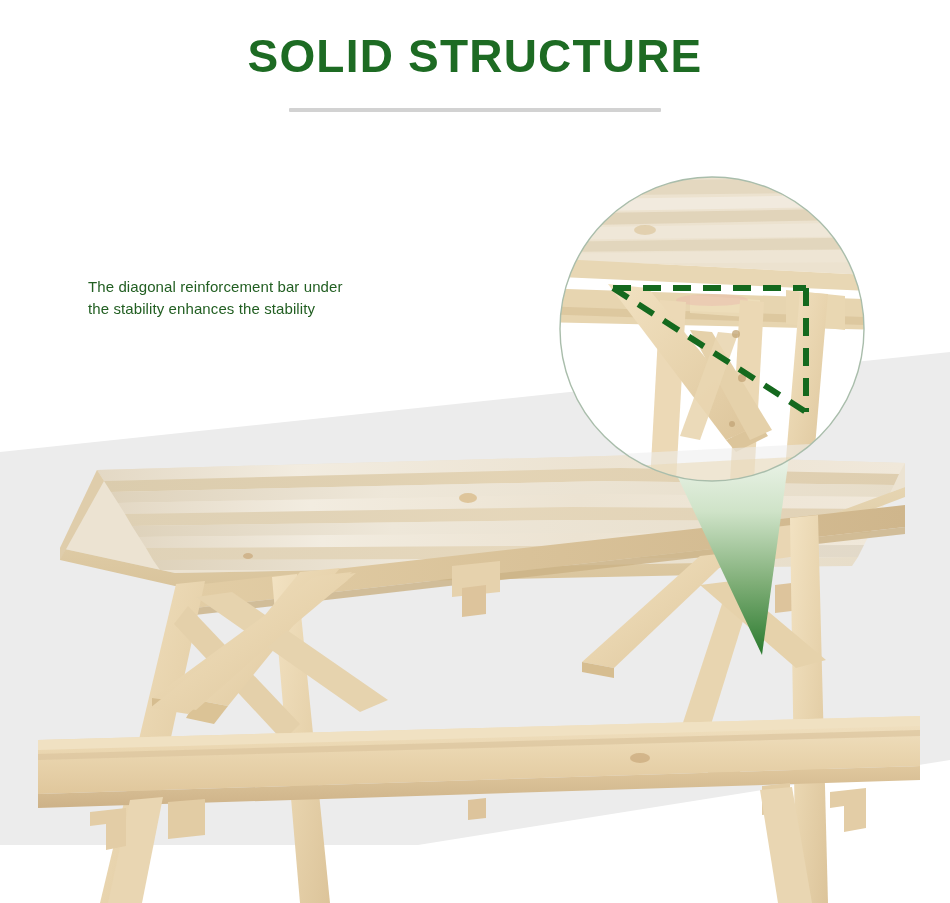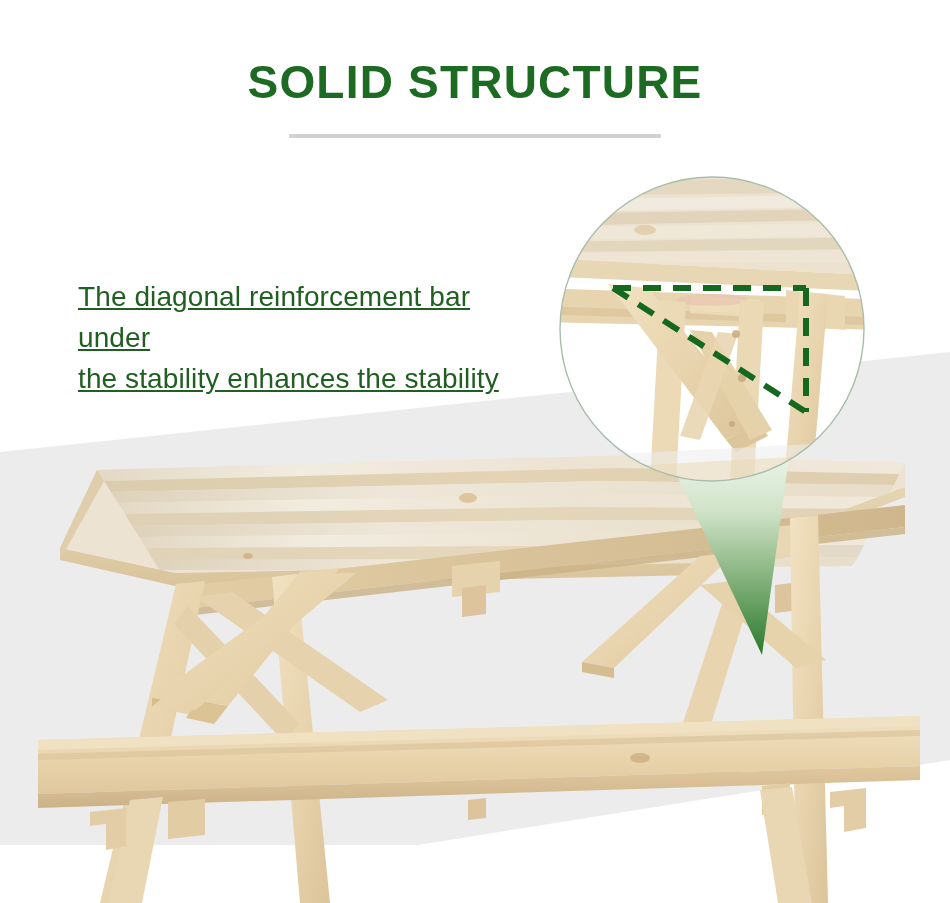--- a/index.html
+++ b/index.html
@@ -14,34 +14,32 @@
 
   
   .bg-band { position:absolute; left:0; top:0; width:950px; height:903px; }
 
   
   .header { position:absolute; left:0; top:0; width:950px; text-align:center; }
   .title {
     font-size:46px; font-weight:bold; letter-spacing:1.2px;
     color:#1d6b23; line-height:1; padding-top:33px;
     font-family:"Liberation Sans", sans-serif;
-    margin-top:26px;
   }
   .divider {
     width:372px; height:4px; background:#d2d2d2;
     margin:29px auto 0; border-radius:1px;
   }
 
   
   .caption {
-    position:absolute; left:78px; top:276px; width:470px;
-    color:#215e21; font-size:28px; line-height:1.47;
+    position:absolute; left:88px; top:276px; width:470px;
+    color:#215e21; font-size:15px; line-height:1.47;
     font-family:"Liberation Sans", sans-serif;
     letter-spacing:0.1px;
-    text-decoration:underline;
   }
 
   
   .art { position:absolute; left:0; top:0; width:950px; height:903px; }
 </style>
 </head>
 <body>
 
 <div id="stage">
 

